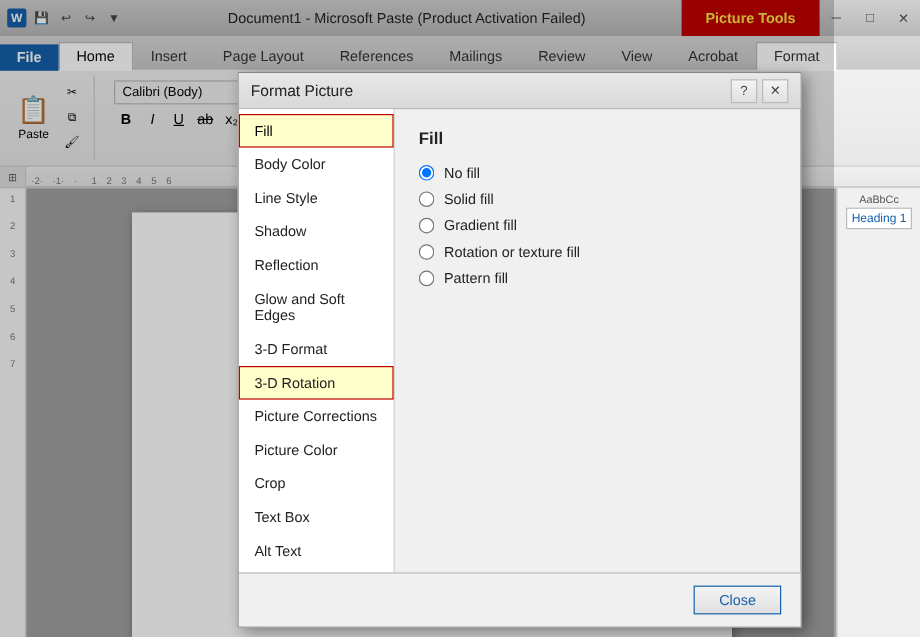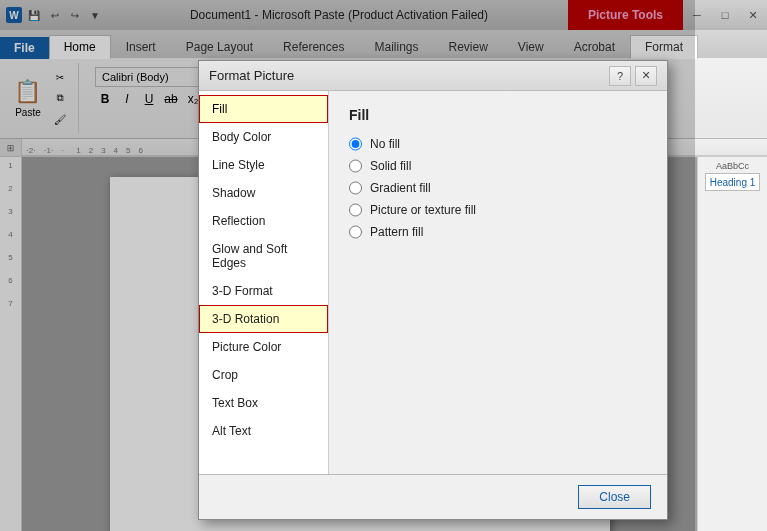--- a/index.html
+++ b/index.html
@@ -7,21 +7,21 @@
 
     
     .title-bar {
       display: flex; align-items: stretch; height: 30px; background: linear-gradient(to bottom, #d0d0d0, #b8b8b8);
     }
     .title-bar-left { display: flex; align-items: center; padding: 0 6px; gap: 4px; }
     .title-bar-left .app-icon { width: 16px; height: 16px; background: #1460aa; border-radius: 2px; display: flex; align-items: center; justify-content: center; }
     .quick-access { display: flex; align-items: center; gap: 2px; }
     .quick-btn { width: 18px; height: 18px; display: flex; align-items: center; justify-content: center; cursor: pointer; font-size: 10px; color: #444; }
     .title-center { flex: 1; display: flex; align-items: center; justify-content: center; font-size: 12px; color: #222; }
-    .picture-tools-tab { background: #c00000; color: #f9a8d4; display: flex; align-items: center; padding: 0 20px; font-size: 12px; font-weight: bold; }
+    .picture-tools-tab { background: #c00000; color: #fde047; display: flex; align-items: center; padding: 0 20px; font-size: 12px; font-weight: bold; }
     .window-controls { display: flex; align-items: stretch; }
     .win-btn { width: 28px; display: flex; align-items: center; justify-content: center; cursor: pointer; font-size: 11px; color: #444; }
 
     
     .ribbon { background: linear-gradient(to bottom, #f4f4f4, #e8e8e8); border-bottom: 1px solid #bbb; }
     .ribbon-tabs { display: flex; height: 28px; align-items: flex-end; background: linear-gradient(to bottom, #d8d8d8, #c8c8c8); }
     .ribbon-tab { padding: 4px 14px; font-size: 12px; color: #333; cursor: pointer; border: 1px solid transparent; margin-bottom: -1px; }
     .ribbon-tab.active { background: #fff; border: 1px solid #bbb; border-bottom: 1px solid #fff; color: #000; }
     .ribbon-tab.file { background: #1460aa; color: #fff; padding: 4px 14px; border: none; font-weight: bold; }
     .ribbon-tab.format-active { background: #fff; border: 1px solid #bbb; border-bottom: 1px solid #fff; }
@@ -230,20 +230,21 @@
 
       <div class="modal-sidebar">
         <div class="modal-sidebar-item active">Fill</div>
         <div class="modal-sidebar-item">Body Color</div>
         <div class="modal-sidebar-item">Line Style</div>
         <div class="modal-sidebar-item">Shadow</div>
         <div class="modal-sidebar-item">Reflection</div>
         <div class="modal-sidebar-item">Glow and Soft Edges</div>
         <div class="modal-sidebar-item">3-D Format</div>
         <div class="modal-sidebar-item highlighted">3-D Rotation</div>
+        <div class="modal-sidebar-item">Picture Corrections</div>
         <div class="modal-sidebar-item">Picture Color</div>
         <div class="modal-sidebar-item">Crop</div>
         <div class="modal-sidebar-item">Text Box</div>
         <div class="modal-sidebar-item">Alt Text</div>
       </div>
 
       <div class="modal-content">
         <div class="modal-section-title">Fill</div>
         <div class="radio-group">
           <label class="radio-item">
@@ -253,21 +254,21 @@
           <label class="radio-item">
             <input type="radio" name="fill" style="">
             <span>Solid fill</span>
           </label>
           <label class="radio-item">
             <input type="radio" name="fill" style="">
             <span>Gradient fill</span>
           </label>
           <label class="radio-item">
             <input type="radio" name="fill" style="">
-            <span>Picture or texture fill</span>
+            <span>Rotation or texture fill</span>
           </label>
           <label class="radio-item">
             <input type="radio" name="fill" style="">
             <span>Pattern fill</span>
           </label>
         </div>
       </div>
     </div>
 
     <div class="modal-footer">

